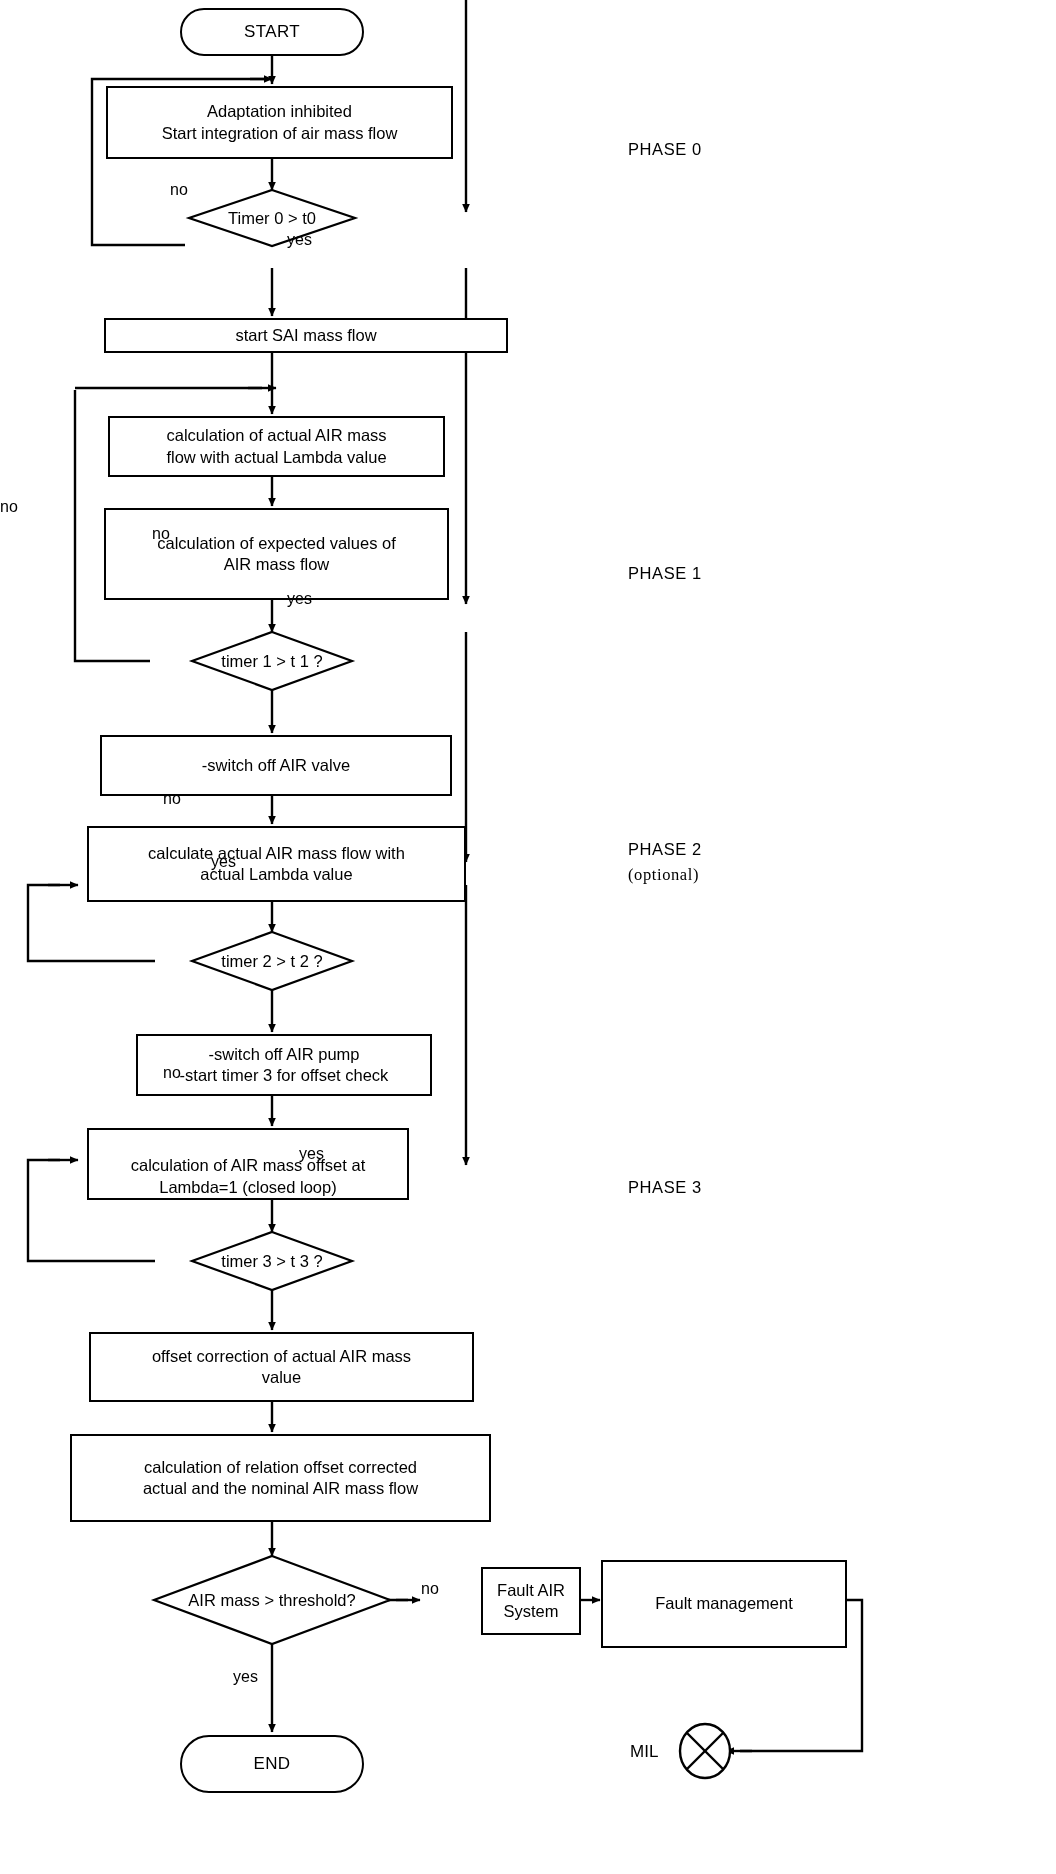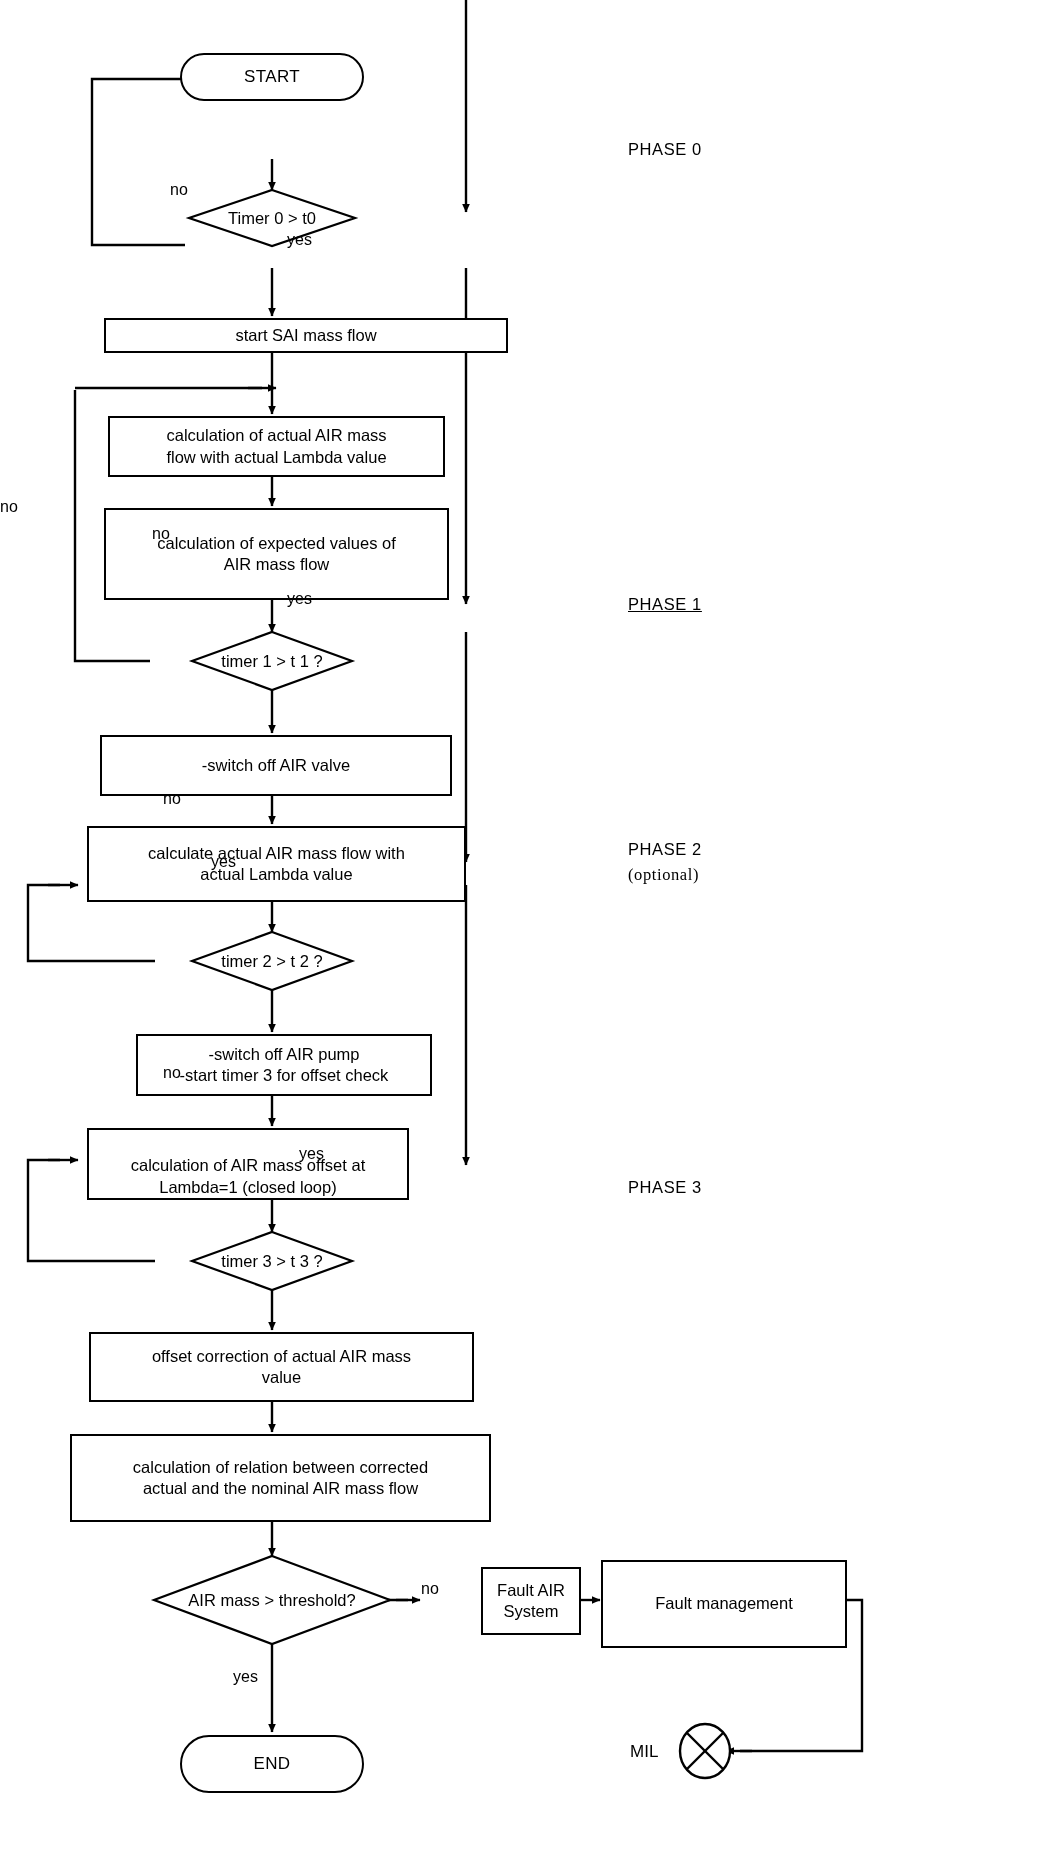--- a/index.html
+++ b/index.html
@@ -106,24 +106,30 @@
 
     <g stroke="#000" stroke-width="2.2" fill="#fff">
       <polygon points="272,190 355,218 272,246 189,218"></polygon>
       <polygon points="272,632 352,661 272,690 192,661"></polygon>
       <polygon points="272,932 352,961 272,990 192,961"></polygon>
       <polygon points="272,1232 352,1261 272,1290 192,1261"></polygon>
       <polygon points="272,1556 390,1600 272,1644 154,1600"></polygon>
     </g>
   </svg>
 
-  <div class="node term" style="left:180px;top:8px;width:184px;height:48px;margin-top:45px;">
+  <div class="node term" style="left:180px;top:8px;width:184px;height:48px;">
     <span class="txt f17">START</span>
   </div>
 
+  <div class="node proc" style="left:106px;top:86px;width:347px;height:73px;">
+    <span class="txt f16">
+      <span>Adaptation inhibited</span><br>
+      <span>Start integration of air  mass flow</span>
+    </span>
+  </div>
 
   <div class="diamond" style="left:189px;top:190px;width:166px;height:56px;">
     <span class="dlabel">Timer 0 &gt; t0</span>
   </div>
 
   <div class="node proc" style="left:104px;top:318px;width:404px;height:35px;">
     <span class="txt f16">start   SAI mass flow</span>
   </div>
 
   <div class="node proc" style="left:108px;top:416px;width:337px;height:61px;text-align:right;">
@@ -179,21 +185,21 @@
 
   <div class="node proc" style="left:89px;top:1332px;width:385px;height:70px;">
     <span class="txt f16">
       <span>offset correction of actual AIR   mass</span><br>
       <span>value</span>
     </span>
   </div>
 
   <div class="node proc" style="left:70px;top:1434px;width:421px;height:88px;">
     <span class="txt f16">
-      <span>calculation of relation between corrected</span><br>
+      <span>calculation of relation offset corrected</span><br>
       <span>actual and the nominal AIR mass flow</span>
     </span>
   </div>
 
   <div class="diamond" style="left:154px;top:1556px;width:236px;height:88px;">
     <span class="dlabel">AIR  mass  &gt; threshold?</span>
   </div>
 
   <div class="node proc" style="left:481px;top:1567px;width:100px;height:68px;">
     <span class="txt f16">Fault AIR System</span>
@@ -215,18 +221,18 @@
   <span class="edgelbl" style="left:0px;top:498px;">no</span>
   <span class="edgelbl" style="left:287px;top:590px;">yes</span>
   <span class="edgelbl" style="left:163px;top:790px;">no</span>
   <span class="edgelbl" style="left:211px;top:853px;">yes</span>
   <span class="edgelbl" style="left:163px;top:1064px;">no</span>
   <span class="edgelbl" style="left:299px;top:1145px;">yes</span>
   <span class="edgelbl" style="left:421px;top:1580px;">no</span>
   <span class="edgelbl" style="left:233px;top:1668px;">yes</span>
 
   <span class="phaselbl" style="left:628px;top:140px;">PHASE 0</span>
-  <span class="phaselbl" style="left:628px;top:595px;text-decoration:underline;">PHASE 1</span>
+  <span class="phaselbl" style="left:628px;top:564px;">PHASE 1</span>
   <span class="phaselbl" style="left:628px;top:840px;">PHASE 2</span>
   <span class="phaselbl" style="left:628px;top:865px;font-family:Liberation Serif, serif;">(optional)</span>
   <span class="phaselbl" style="left:628px;top:1163px;margin-top:15px;">PHASE 3</span>
 
 </div>
 
 </body></html>

